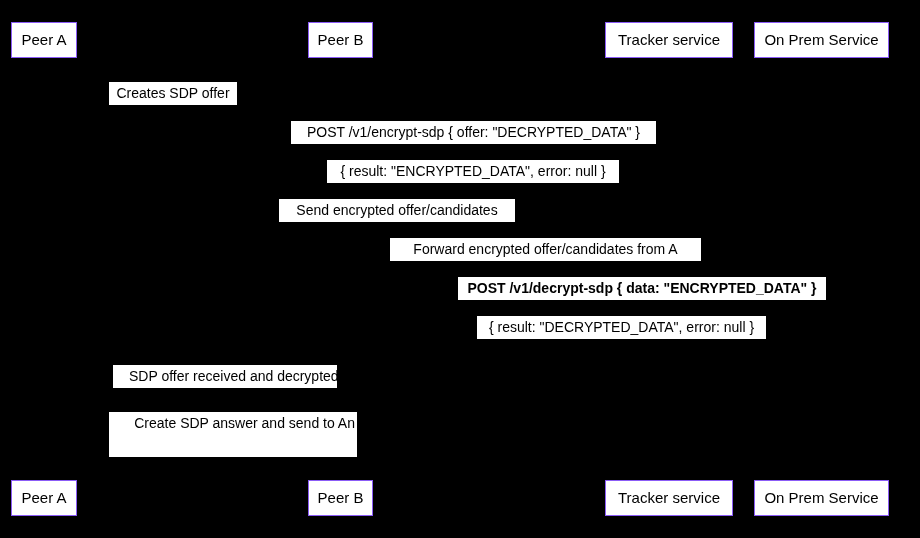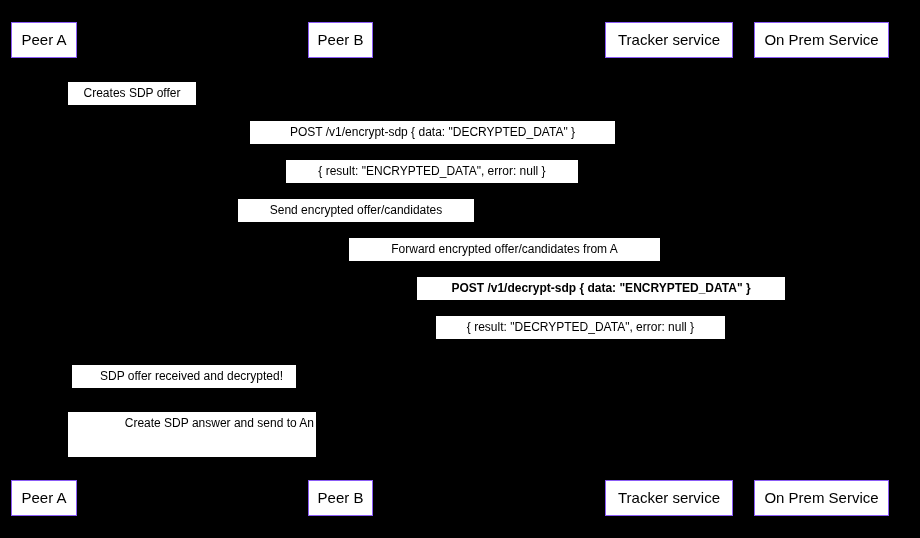--- a/index.html
+++ b/index.html
@@ -52,26 +52,27 @@
     border-top: 3px solid transparent;
     border-bottom: 3px solid transparent;
     border-left: 6px solid #000000;
   }
   
   .msg-label {
     position: absolute;
     box-sizing: border-box;
     background: #ffffff;
     color: #000000;
-    font-size: 12px;
+    font-size: 14px;
     line-height: 23px;
     height: 23px;
     text-align: center;
     white-space: nowrap;
     padding: 0 1px;
+    margin-left: 41px;
   }
   .msg-label.two-line {
     height: 45px;
     line-height: 22px;
     white-space: normal;
     padding: 0 2px;
   }
   .msg-label .ln {
     display: block;
   }
@@ -96,21 +97,21 @@
   <div class="arrow" style="left:44px;top:388px;width:296px;"></div>
   <div class="arrow" style="left:44px;top:457px;width:160px;"></div>
 
   <div class="participant" style="left:11px;top:22px;width:66px;">Peer A</div>
   <div class="participant" style="left:308px;top:22px;width:65px;">Peer B</div>
   <div class="participant" style="left:605px;top:22px;width:128px;">Tracker service</div>
   <div class="participant" style="left:754px;top:22px;width:135px;">On Prem Service</div>
 
   <div class="msg-label" style="left:68px;top:82px;width:128px;">Creates SDP offer</div>
 
-  <div class="msg-label" style="left:250px;top:121px;width:365px;">POST /v1/encrypt-sdp { data: "DECRYPTED_DATA" }</div>
+  <div class="msg-label" style="left:250px;top:121px;width:365px;">POST /v1/encrypt-sdp { offer: "DECRYPTED_DATA" }</div>
 
   <div class="msg-label" style="left:286px;top:160px;width:292px;">{ result: "ENCRYPTED_DATA", error: null }</div>
 
   <div class="msg-label" style="left:349px;top:238px;width:311px;">Forward encrypted offer/candidates from A</div>
 
   <div class="msg-label" style="left:238px;top:199px;width:236px;">Send encrypted offer/candidates</div>
 
   <div class="msg-label" style="left:417px;top:277px;width:368px;font-weight:bold;">POST /v1/decrypt-sdp { data: "ENCRYPTED_DATA" }</div>
 
   <div class="msg-label" style="left:436px;top:316px;width:289px;">{ result: "DECRYPTED_DATA", error: null }</div>

